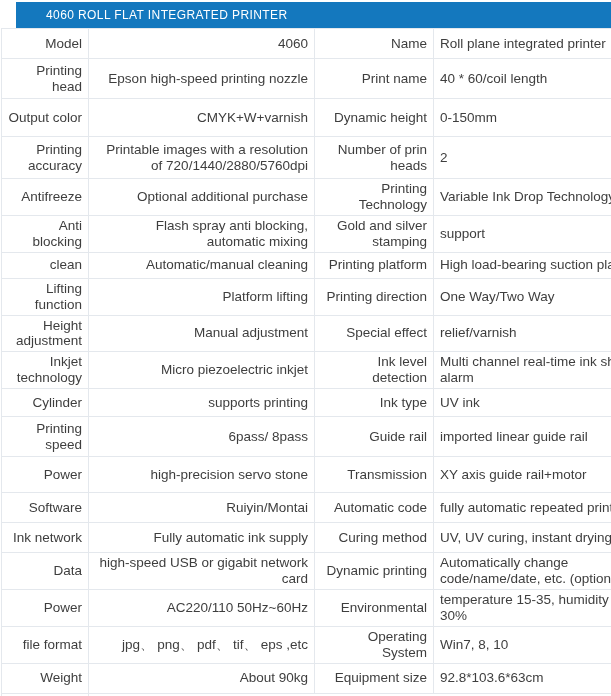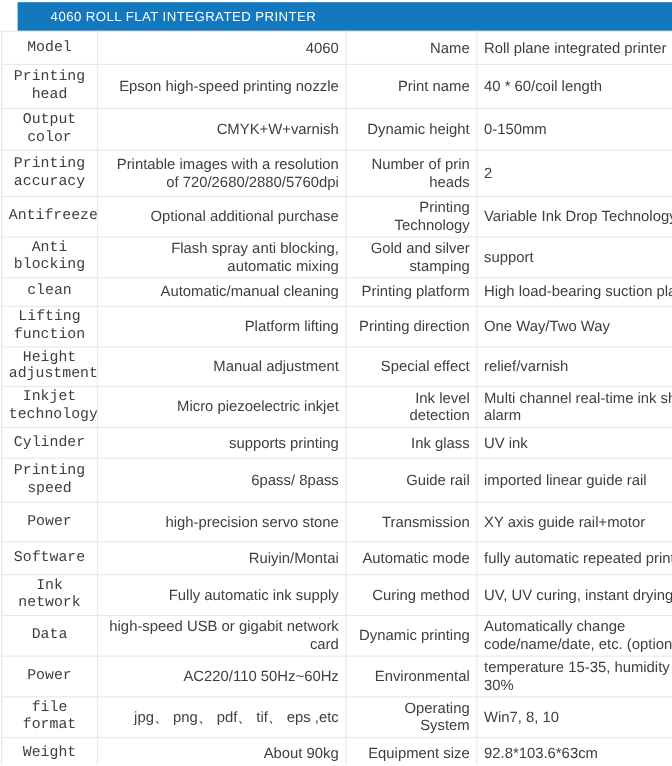--- a/index.html
+++ b/index.html
@@ -22,21 +22,21 @@
     position:absolute;top:28px;left:1px;
     width:609px;border-collapse:collapse;table-layout:fixed;
   }
   table.spec td{
     border:1px solid #e4e8ed;
     padding:2px 6px;
     font-size:13.5px;line-height:1.18;
     vertical-align:middle;
     overflow:hidden;
   }
-  td.l1{width:74px;padding-left:8px;text-align:center;font-family:Liberation Mono, monospace;}
+  td.l1{width:74px;padding-left:8px;text-align:right;}
   td.v1{width:213px;padding-left:13px;text-align:right;}
   td.l2{width:106px;text-align:right;padding-left:10px;padding-right:5px;}
   td.v2{width:214px;padding-left:10px;text-align:left;}
   .sm{font-size:11.5px;}
   .smm{font-size:12.5px;}
 </style>
 </head>
 <body>
 
 <div class="page">
@@ -60,21 +60,21 @@
         <td class="v2">40 * 60/coil length</td>
       </tr>
       <tr style="height:38px">
         <td class="l1">Output color</td>
         <td class="v1">CMYK+W+varnish</td>
         <td class="l2">Dynamic height</td>
         <td class="v2">0-150mm</td>
       </tr>
       <tr style="height:42px">
         <td class="l1">Printing accuracy</td>
-        <td class="v1">Printable images with a resolution of 720/2680/2880/5760dpi</td>
+        <td class="v1">Printable images with a resolution of 720/1440/2880/5760dpi</td>
         <td class="l2">Number of prin heads</td>
         <td class="v2">2</td>
       </tr>
       <tr style="height:27px">
         <td class="l1">Antifreeze</td>
         <td class="v1">Optional additional purchase</td>
         <td class="l2">Printing Technology</td>
         <td class="v2">Variable Ink Drop Technology</td>
       </tr>
       <tr style="height:35px">
@@ -103,39 +103,39 @@
       </tr>
       <tr style="height:34px">
         <td class="l1">Inkjet technology</td>
         <td class="v1">Micro piezoelectric inkjet</td>
         <td class="l2">Ink level detection</td>
         <td class="v2">Multi channel real-time ink shortage alarm</td>
       </tr>
       <tr style="height:28px">
         <td class="l1">Cylinder</td>
         <td class="v1">supports printing</td>
-        <td class="l2">Ink glass</td>
+        <td class="l2">Ink type</td>
         <td class="v2">UV ink</td>
       </tr>
       <tr style="height:40px">
         <td class="l1">Printing speed</td>
         <td class="v1">6pass/ 8pass</td>
         <td class="l2">Guide rail</td>
         <td class="v2">imported linear guide rail</td>
       </tr>
       <tr style="height:36px">
         <td class="l1">Power</td>
         <td class="v1">high-precision servo stone</td>
         <td class="l2">Transmission</td>
         <td class="v2">XY axis guide rail+motor</td>
       </tr>
       <tr style="height:30px">
         <td class="l1">Software</td>
         <td class="v1">Ruiyin/Montai</td>
-        <td class="l2">Automatic mode</td>
+        <td class="l2">Automatic code</td>
         <td class="v2">fully automatic repeated printing</td>
       </tr>
       <tr style="height:30px">
         <td class="l1">Ink network</td>
         <td class="v1">Fully automatic ink supply</td>
         <td class="l2">Curing method</td>
         <td class="v2">UV, UV curing, instant drying</td>
       </tr>
       <tr style="height:32px">
         <td class="l1">Data</td>

